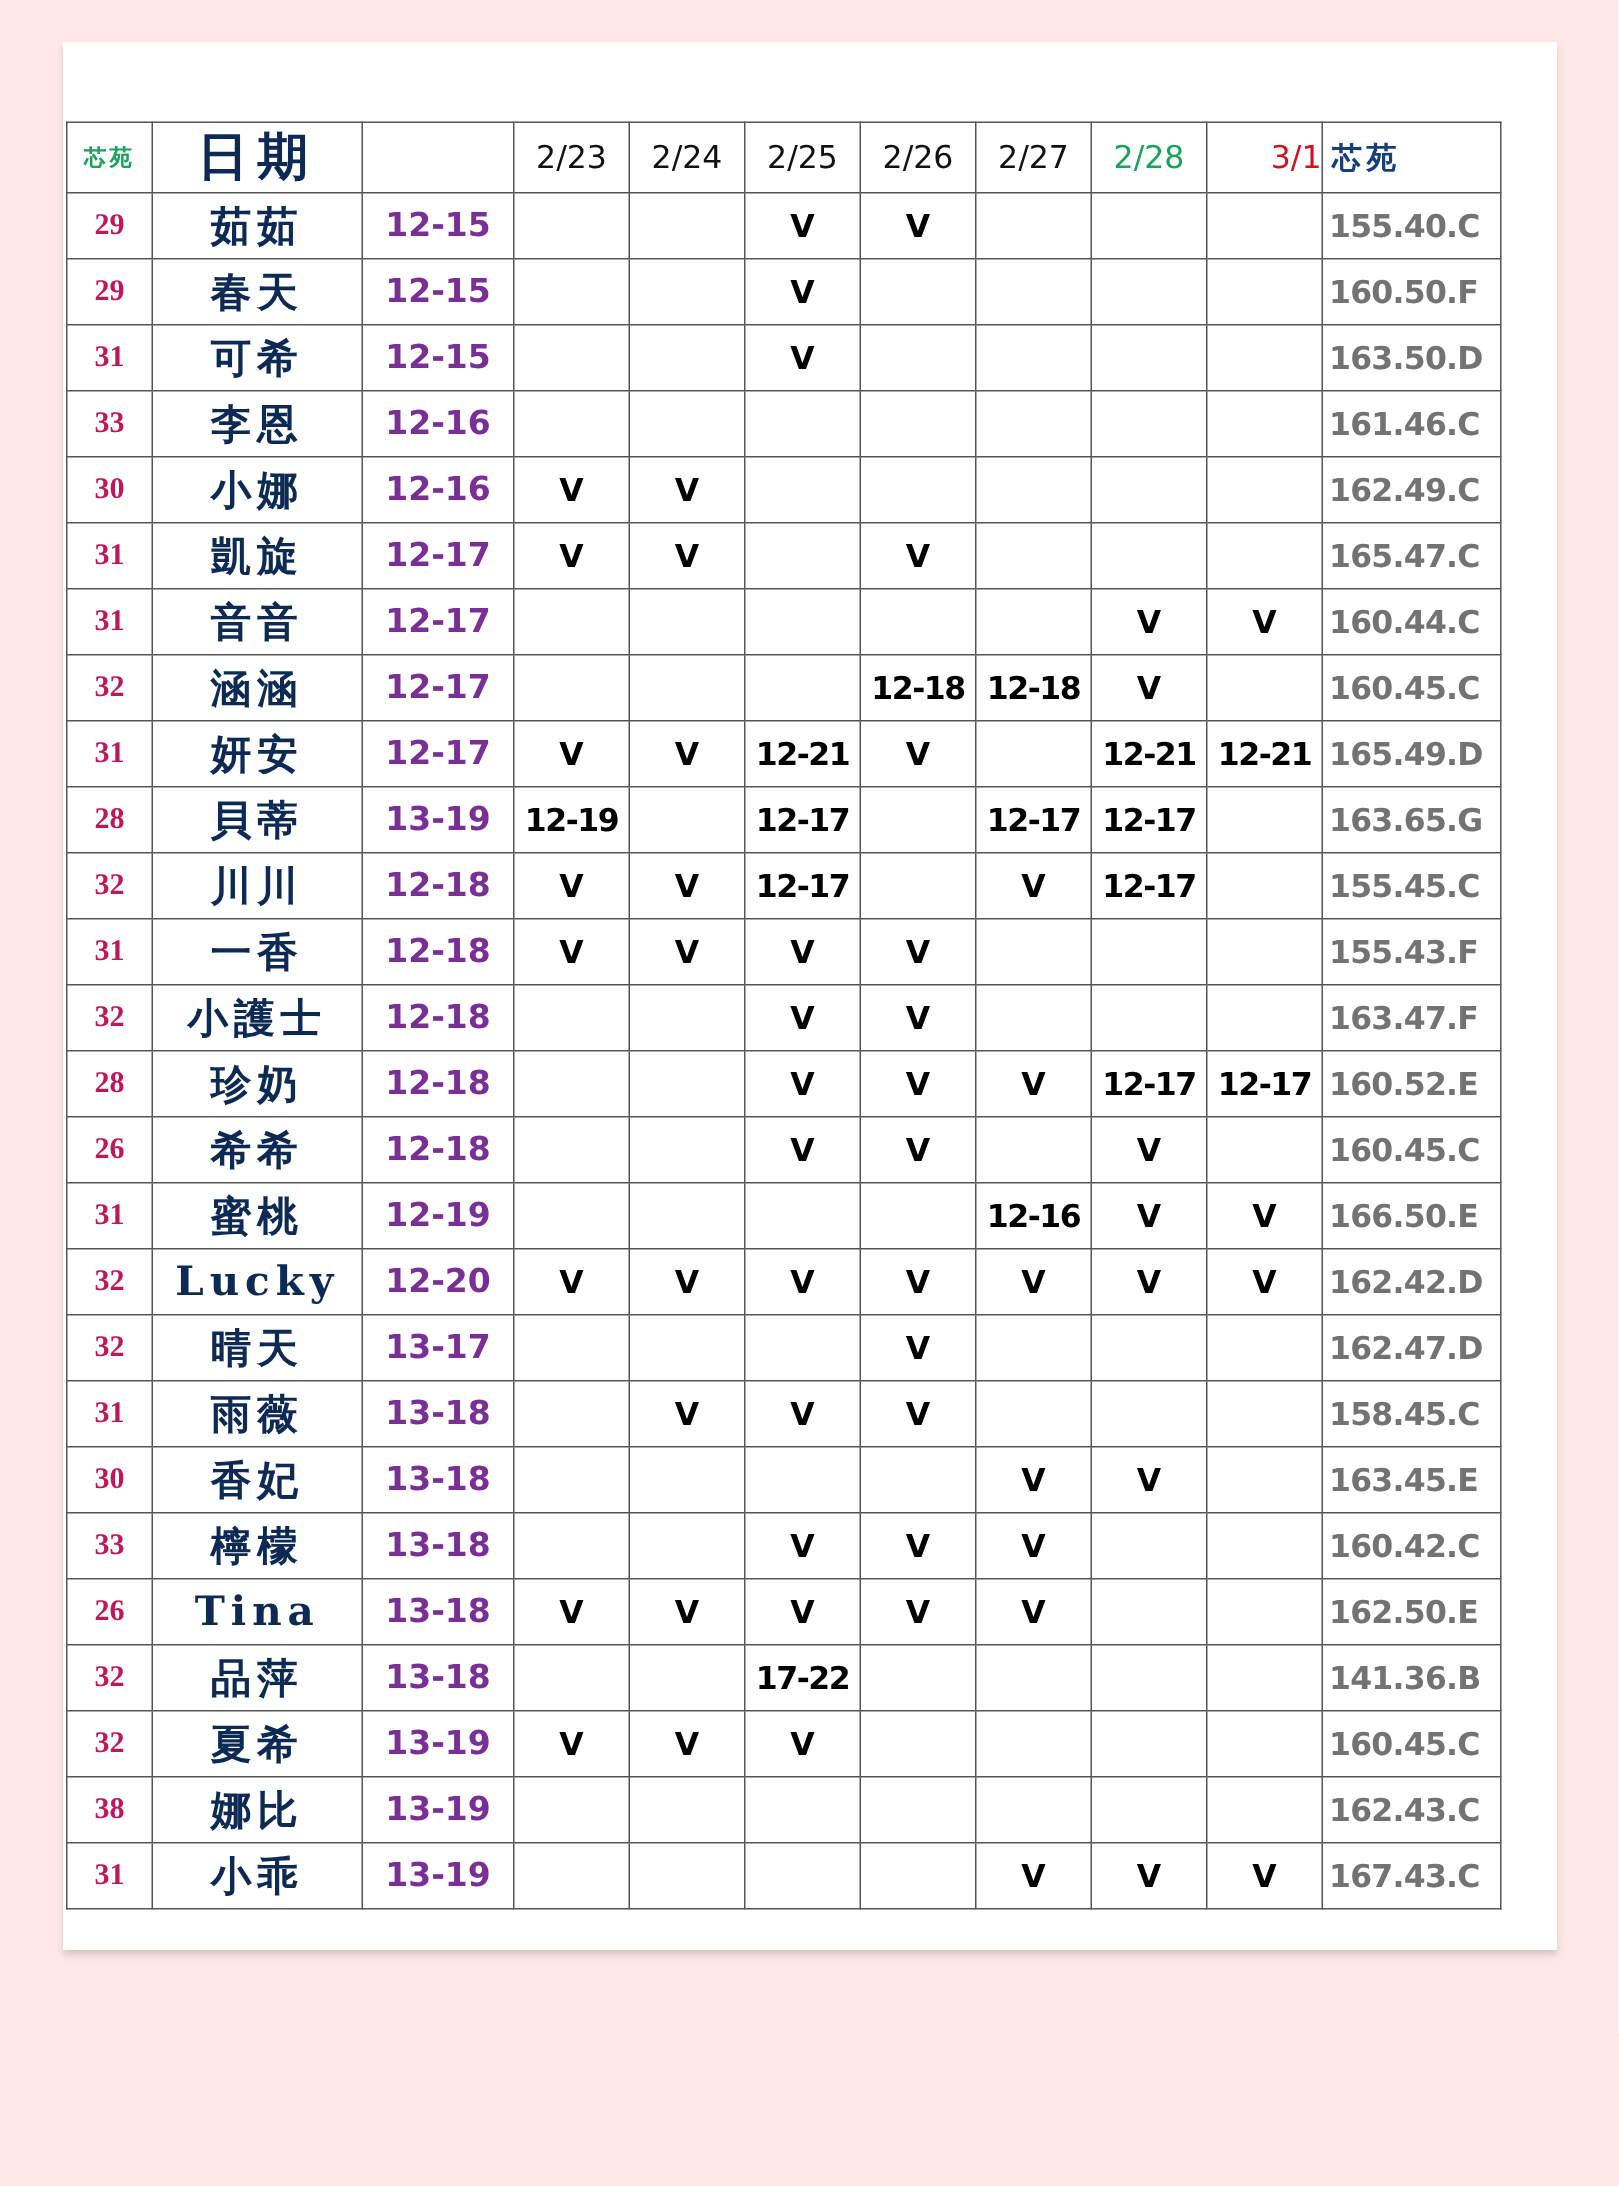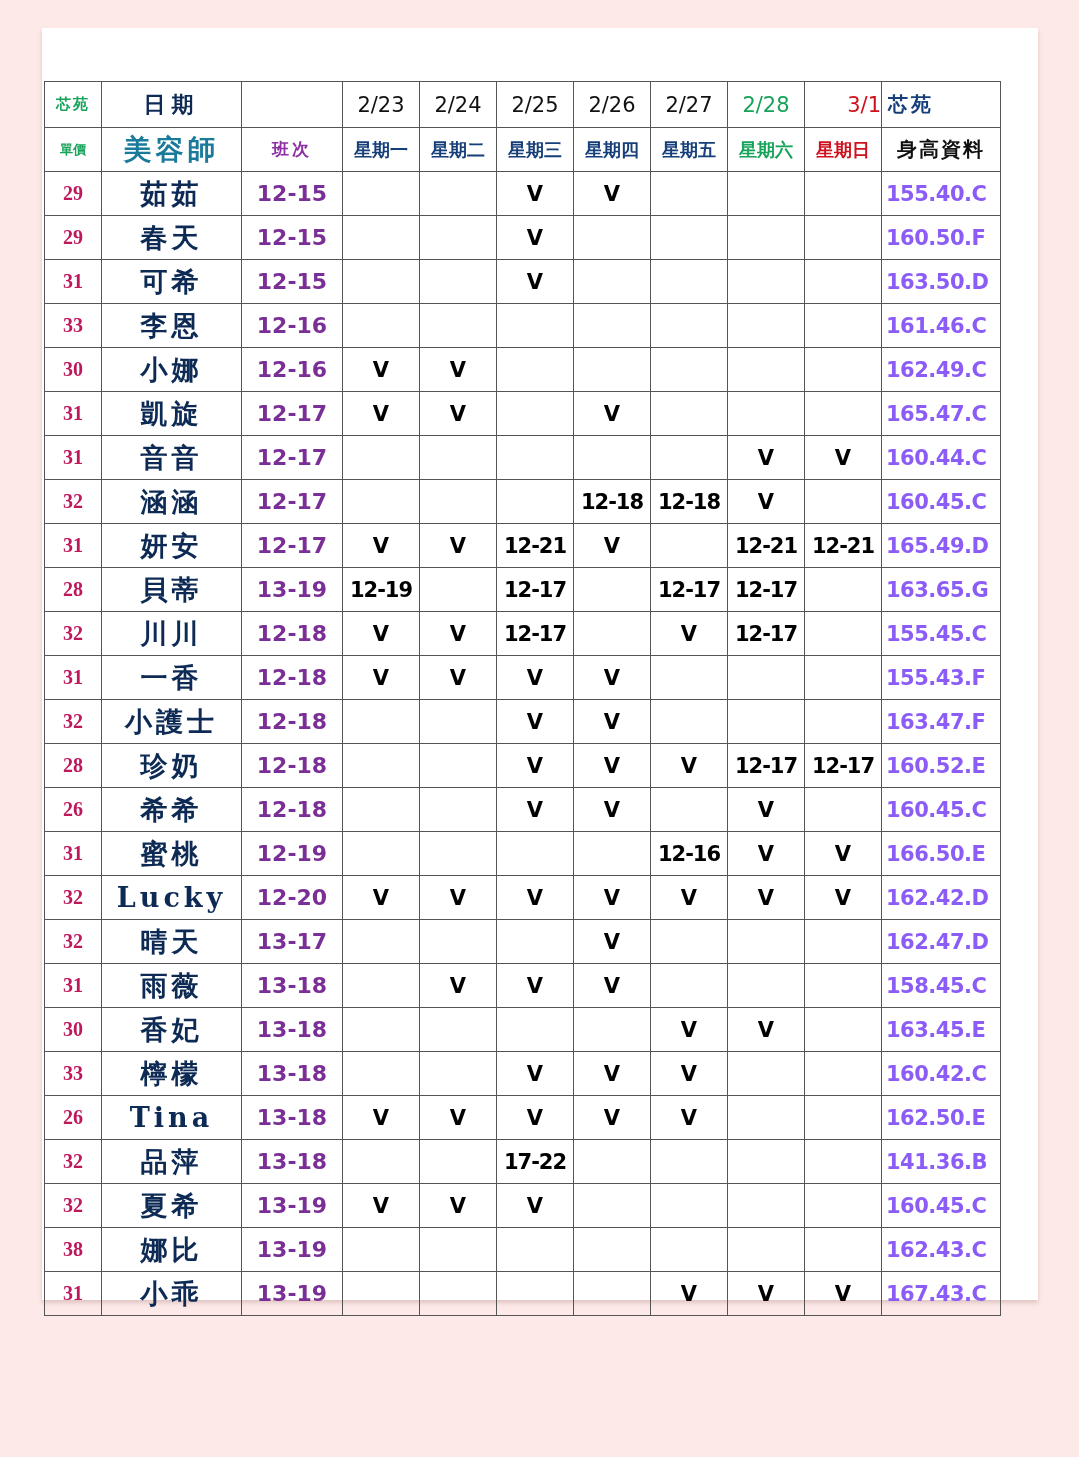--- a/index.html
+++ b/index.html
@@ -36,38 +36,38 @@
   col.c-shift { width: 101px; }
   col.c-day   { width: 77px; }
   col.c-info  { width: 119px; }
 
   tr.hdr1 td { height: 45px; }
   tr.hdr2 td { height: 43px; }
   tr.row td  { height: 43px; }
 
   .brand-small { color: #17a35a; font-size: 15px; font-weight: bold; font-family: "DejaVu Serif", serif; letter-spacing: 2px; }
   .price-label { color: #17a35a; font-size: 13px; font-weight: bold; font-family: "DejaVu Serif", serif; }
-  .date-title  { color: #0d2a55; font-size: 22px; font-weight: bold; font-family: "DejaVu Serif", serif; letter-spacing: 6px; }
+  .date-title  { color: #0d2a55; font-size: 34px; font-weight: bold; font-family: "DejaVu Serif", serif; letter-spacing: 6px; }
   .stylist-title { color: #1a7a9a; font-size: 28px; font-weight: bold; font-family: "DejaVu Serif", serif; letter-spacing: 4px; }
   .shift-title { color: #8e2fa6; font-size: 17px; font-weight: bold; font-family: "DejaVu Serif", serif; letter-spacing: 3px; }
   .date { font-size: 21px; font-weight: normal; font-family: "DejaVu Sans", sans-serif; color: #111; margin-left: 12px; }
   .date.sat { color: #17a35a; }
   .date.sun { color: #d0101e; text-align: right; }
   .weekday { font-size: 18px; font-weight: bold; font-family: "DejaVu Serif", serif; color: #163f7a; letter-spacing: 0px; }
   .weekday.sat { color: #17a35a; }
   .weekday.sun { color: #d0101e; }
   .info-brand { color: #163f7a; font-size: 20px; font-weight: bold; font-family: "DejaVu Serif", serif; text-align: left !important; padding-left: 6px !important; letter-spacing: 3px; }
   .info-title { color: #111; font-size: 20px; font-weight: bold; font-family: "DejaVu Serif", serif; letter-spacing: 2px; }
 
   .price { color: #be185d; font-size: 20px; font-weight: bold; font-family: Liberation Serif, serif; }
   .name  { color: #0d2a55; font-size: 27px; font-weight: bold; font-family: "DejaVu Serif", serif; letter-spacing: 4px; }
   .shift { color: #7a2f96; font-size: 22px; font-weight: bold; font-family: "DejaVu Sans", sans-serif; }
   .mark  { color: #000; font-size: 21px; font-weight: bold; font-family: "DejaVu Sans", sans-serif; }
   .mark.small { font-size: 21px; letter-spacing: -1px; }
-  .info  { color: #8b5cf6; font-size: 21px; font-weight: bold; font-family: "DejaVu Sans", sans-serif; text-align: left !important; padding-left: 4px !important; letter-spacing: -0.5px; }
+  .info  { color: #737373; font-size: 21px; font-weight: bold; font-family: "DejaVu Sans", sans-serif; text-align: left !important; padding-left: 4px !important; letter-spacing: -0.5px; }
 </style>
 </head>
 <body>
 
 <div class="sheet">
   <table class="roster">
     <colgroup>
       <col class="c-price">
         <col class="c-name">
         <col class="c-shift">
@@ -87,33 +87,20 @@
         <td></td>
         <td class="date">2/23</td>
         <td class="date">2/24</td>
         <td class="date">2/25</td>
         <td class="date">2/26</td>
         <td class="date">2/27</td>
         <td class="date sat">2/28</td>
         <td class="date sun">3/1</td>
         <td class="info-brand">芯苑</td>
       </tr>
-      <tr class="hdr2">
-        <td class="price-label">單價</td>
-        <td class="stylist-title">美容師</td>
-        <td class="shift-title">班次</td>
-        <td class="weekday">星期一</td>
-        <td class="weekday">星期二</td>
-        <td class="weekday">星期三</td>
-        <td class="weekday">星期四</td>
-        <td class="weekday">星期五</td>
-        <td class="weekday sat">星期六</td>
-        <td class="weekday sun">星期日</td>
-        <td class="info-title">身高資料</td>
-      </tr>
     <tr class="row">
           <td class="price">29</td>
           <td class="name">茹茹</td>
           <td class="shift">12-15</td>
           <td class="mark"></td>
           <td class="mark"></td>
           <td class="mark">V</td>
           <td class="mark">V</td>
           <td class="mark"></td>
           <td class="mark"></td>

